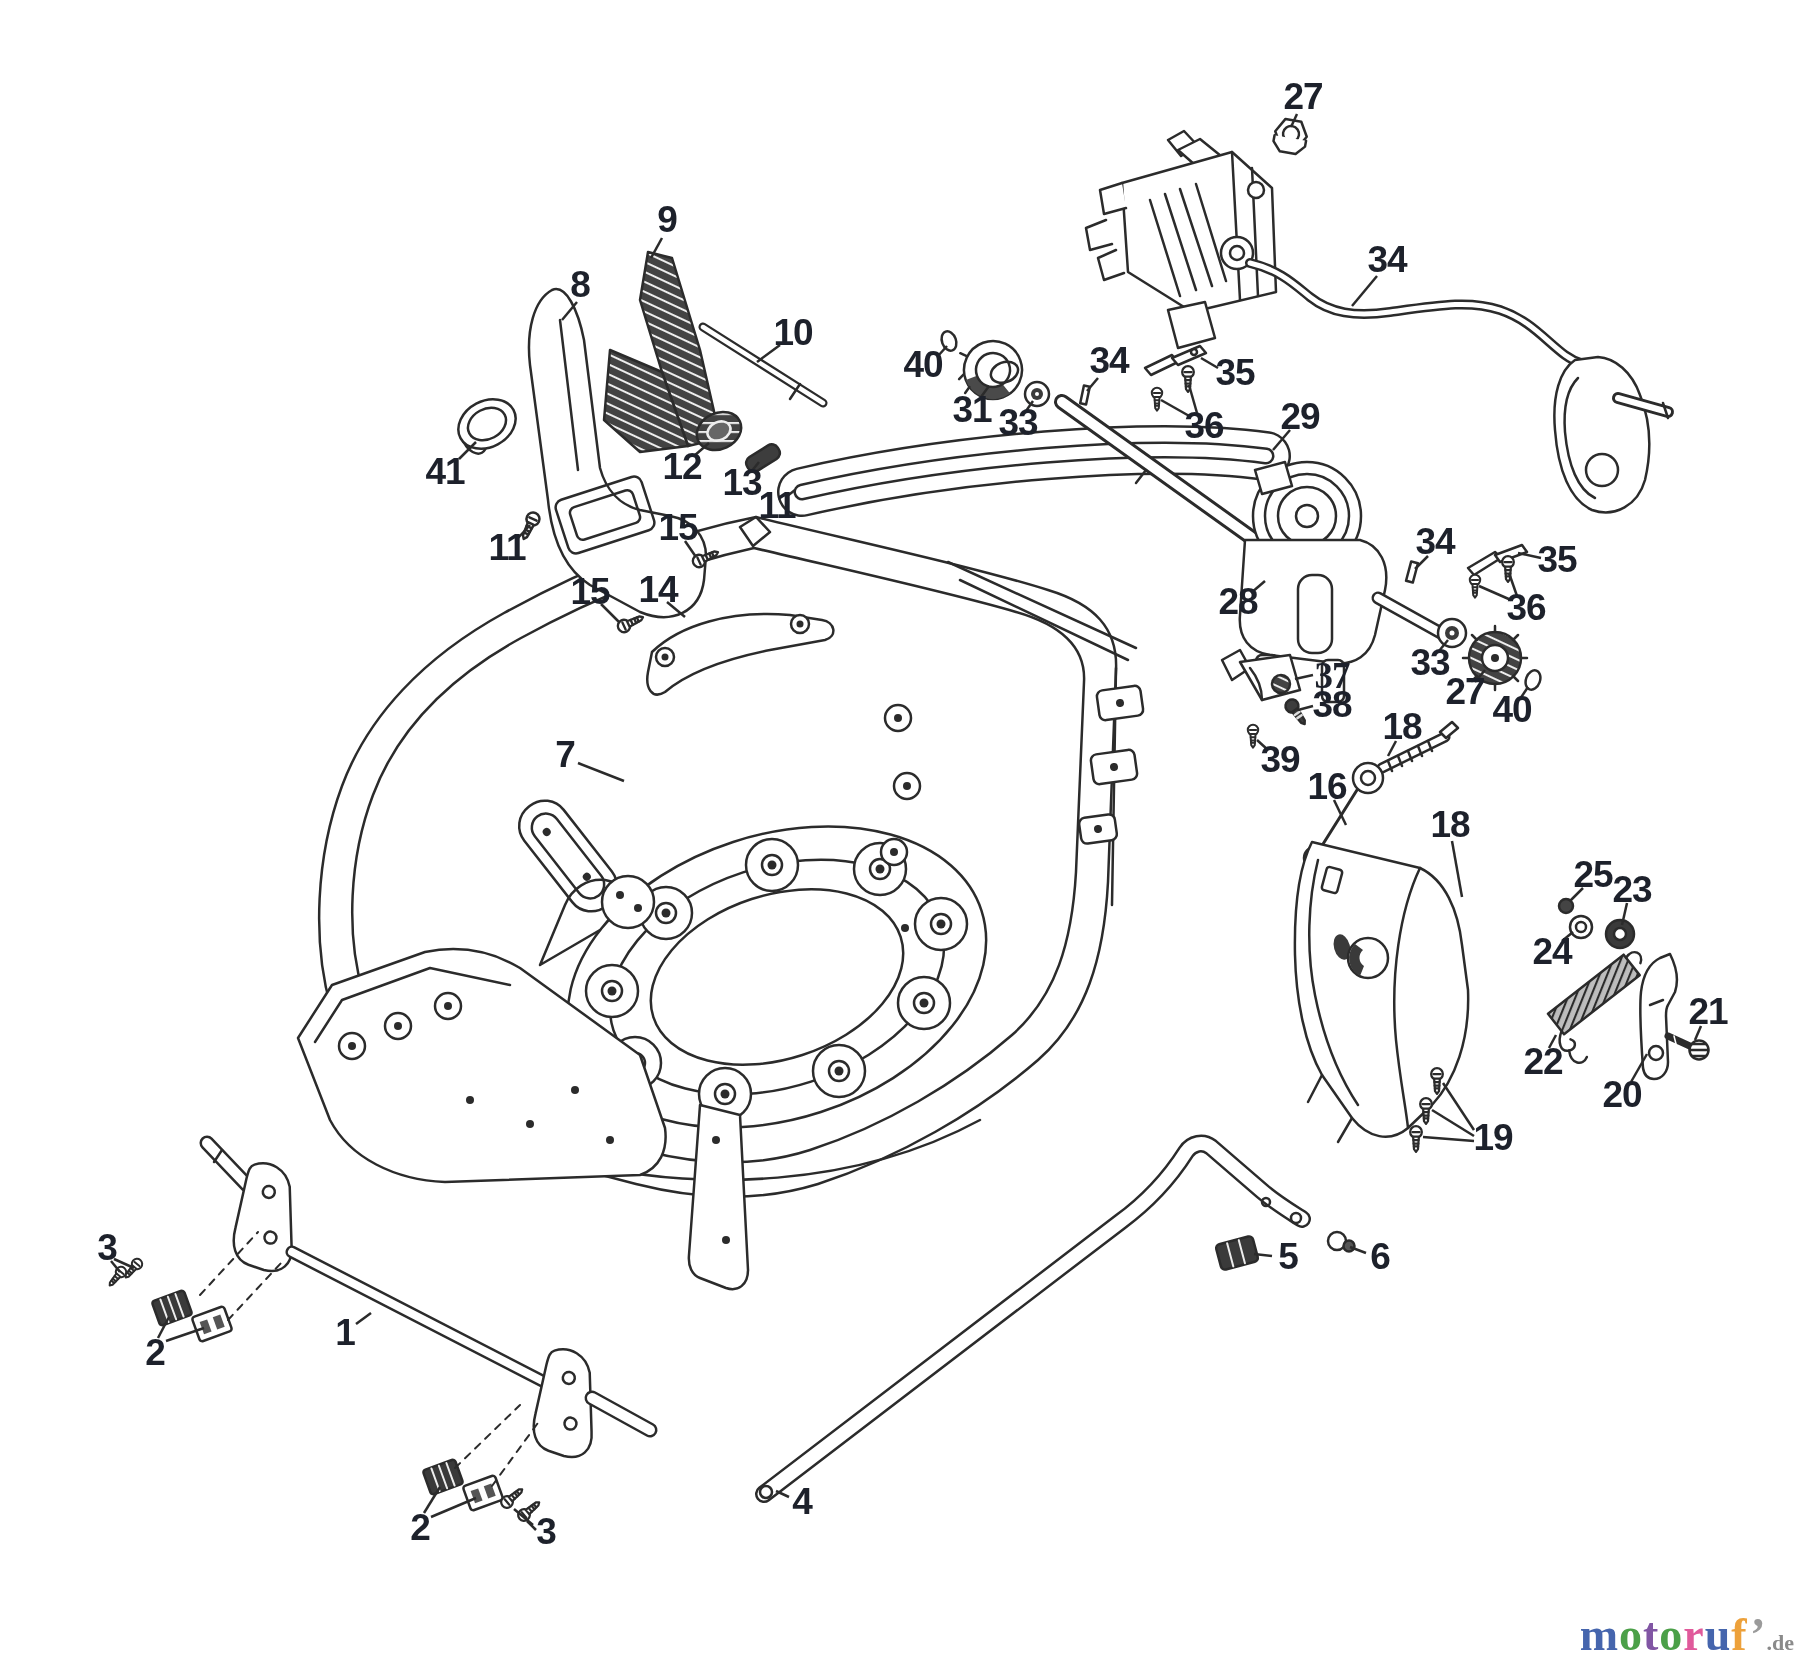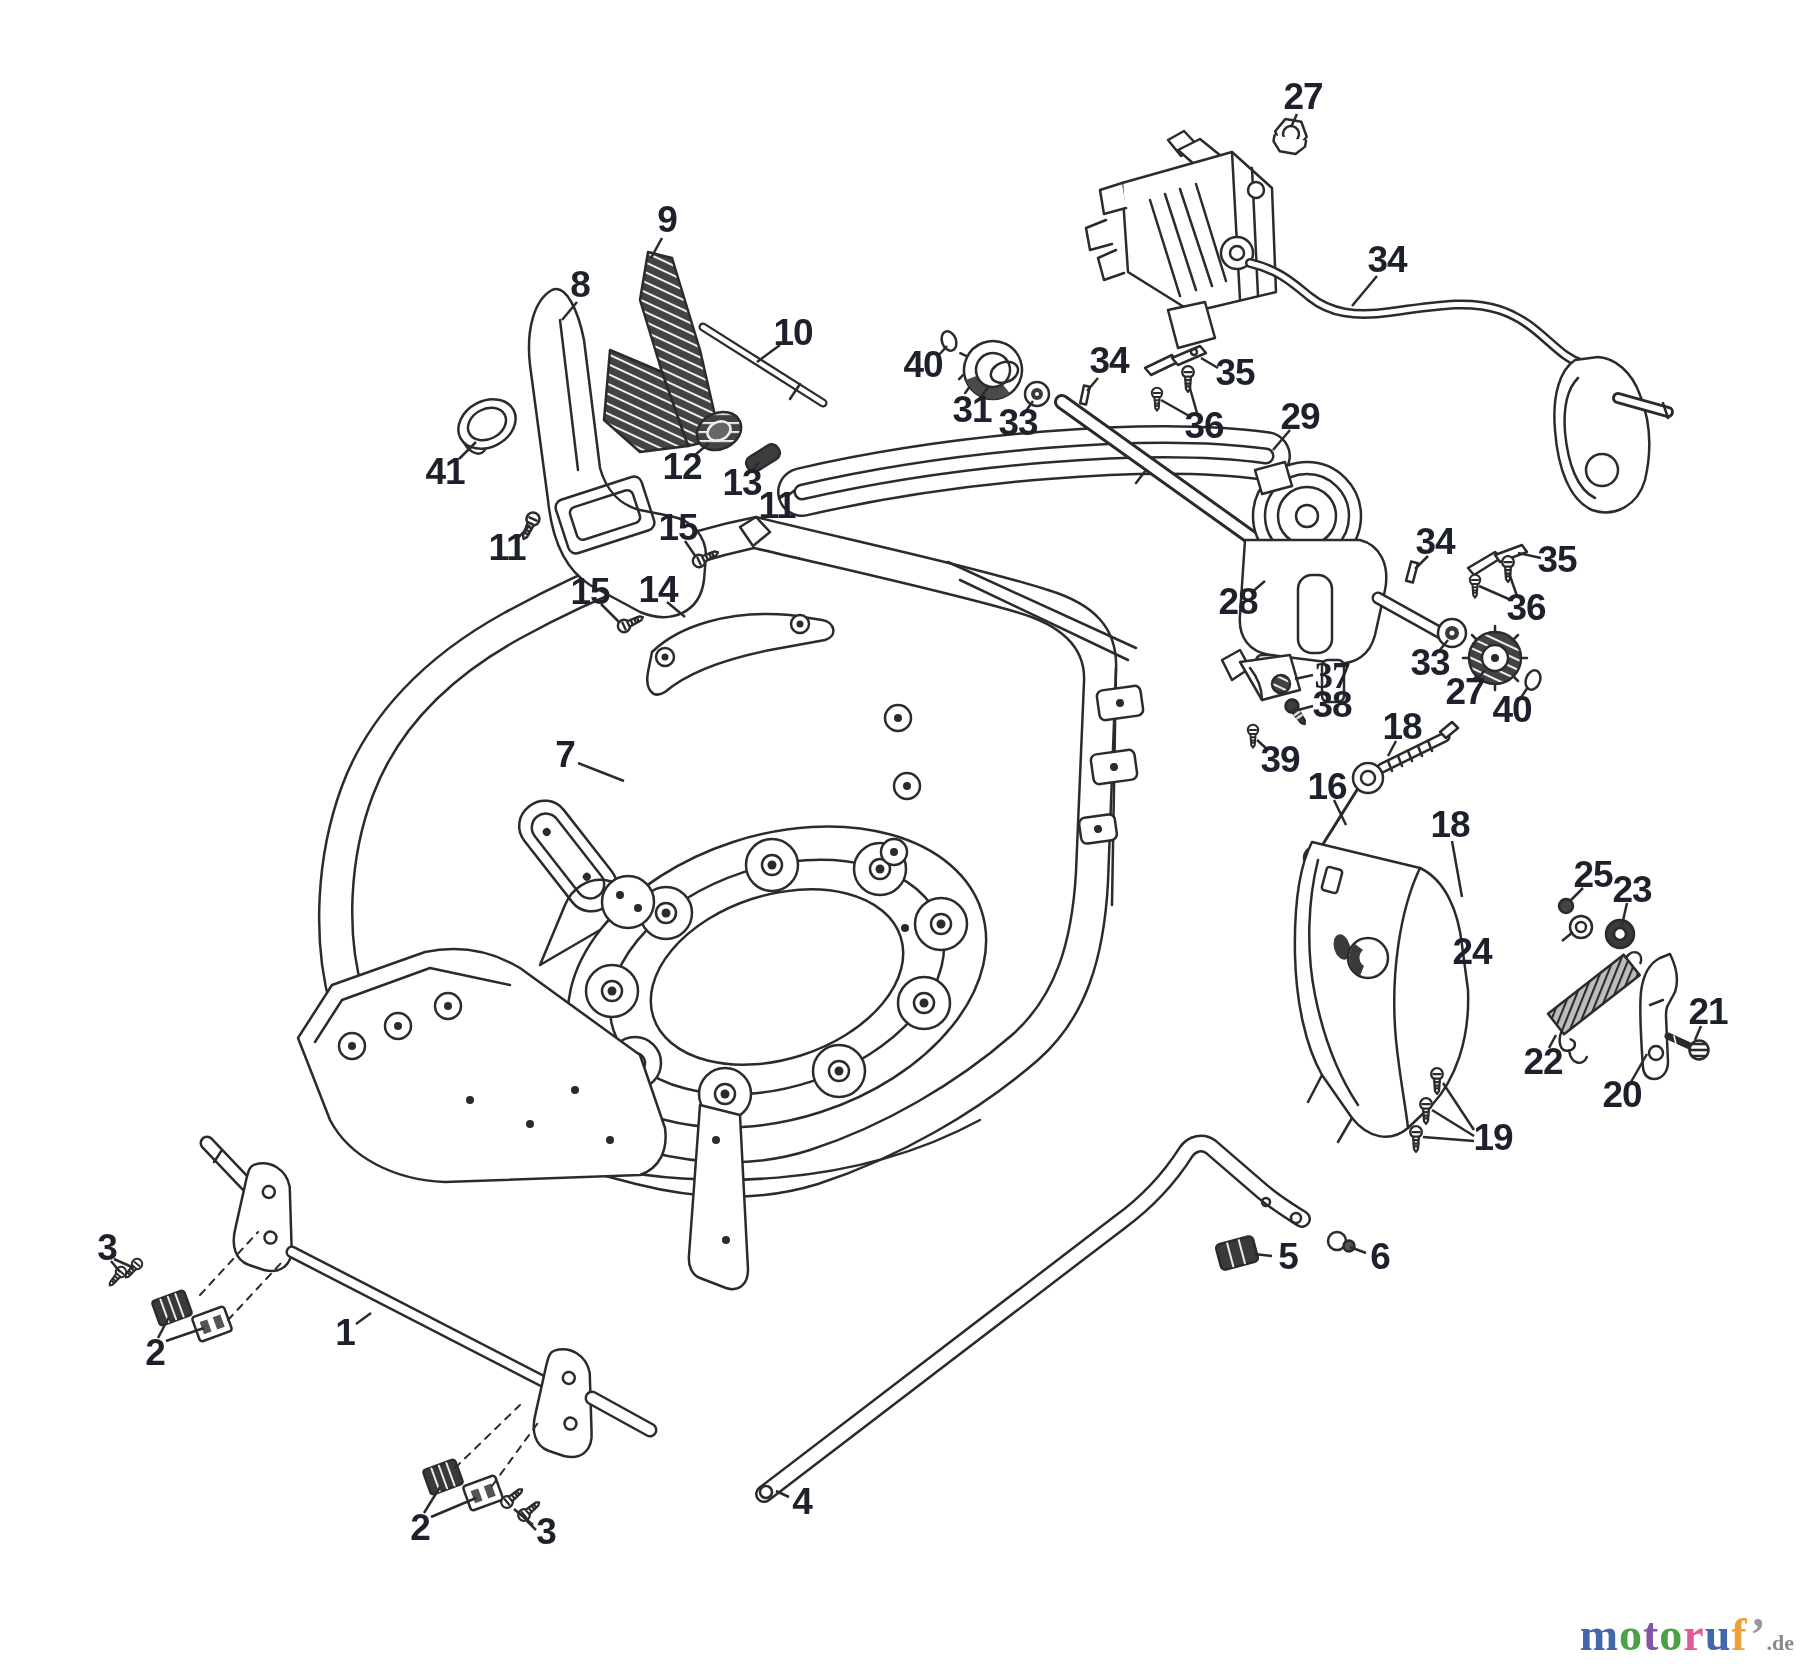--- a/index.html
+++ b/index.html
@@ -484,21 +484,21 @@
       <div class="part-label" style="left: 1465px; top: 692px;">27</div>
       <div class="part-label" style="left: 1512px; top: 710px;">40</div>
       <div class="part-label" style="left: 1332px; top: 675px; font-family: Liberation Serif, serif;">37</div>
       <div class="part-label" style="left: 1332px; top: 705px;">38</div>
       <div class="part-label" style="left: 1280px; top: 760px;">39</div>
       <div class="part-label" style="left: 1402px; top: 727px;">18</div>
       <div class="part-label" style="left: 1327px; top: 787px;">16</div>
       <div class="part-label" style="left: 1450px; top: 825px;">18</div>
       <div class="part-label" style="left: 1593px; top: 875px;">25</div>
       <div class="part-label" style="left: 1632px; top: 890px; text-align: right;">23</div>
-      <div class="part-label" style="left: 1472px; top: 952px; text-align: right;">24</div>
+      <div class="part-label" style="left: 1552px; top: 952px; text-align: right;">24</div>
       <div class="part-label" style="left: 1543px; top: 1062px;">22</div>
       <div class="part-label" style="left: 1708px; top: 1012px;">21</div>
       <div class="part-label" style="left: 1622px; top: 1095px;">20</div>
       <div class="part-label" style="left: 1493px; top: 1138px;">19</div>
       <div class="part-label" style="left: 107px; top: 1248px;">3</div>
       <div class="part-label" style="left: 155px; top: 1353px;">2</div>
       <div class="part-label" style="left: 345px; top: 1333px;">1</div>
       <div class="part-label" style="left: 420px; top: 1528px;">2</div>
       <div class="part-label" style="left: 546px; top: 1532px;">3</div>
       <div class="part-label" style="left: 802px; top: 1502px;">4</div>

